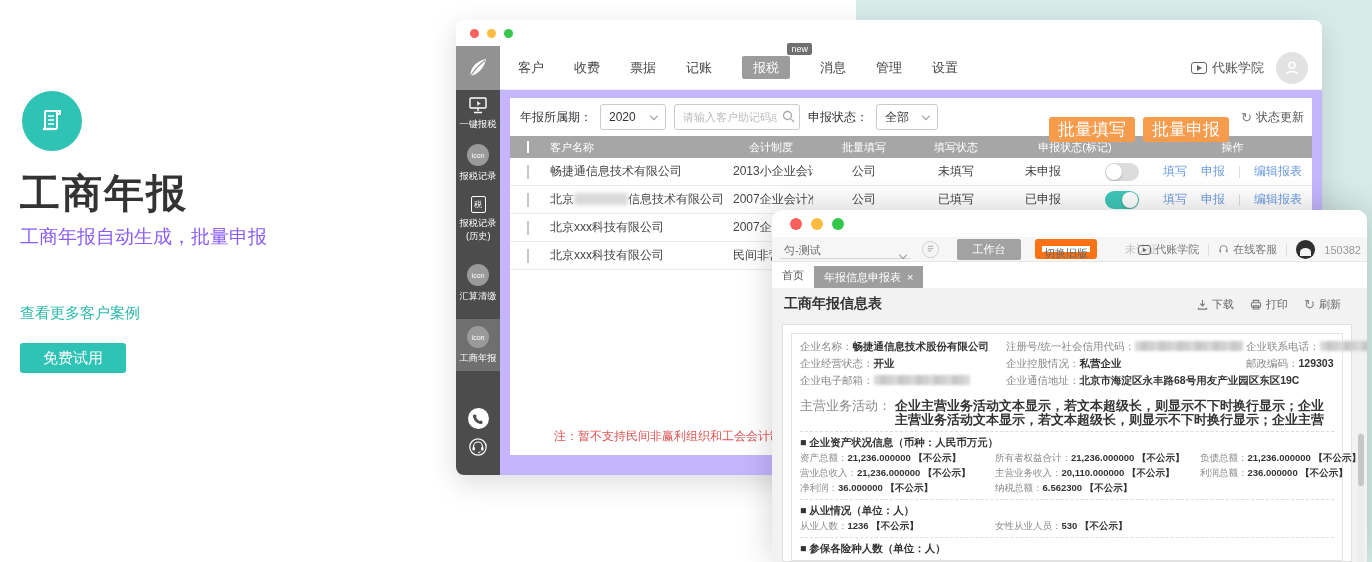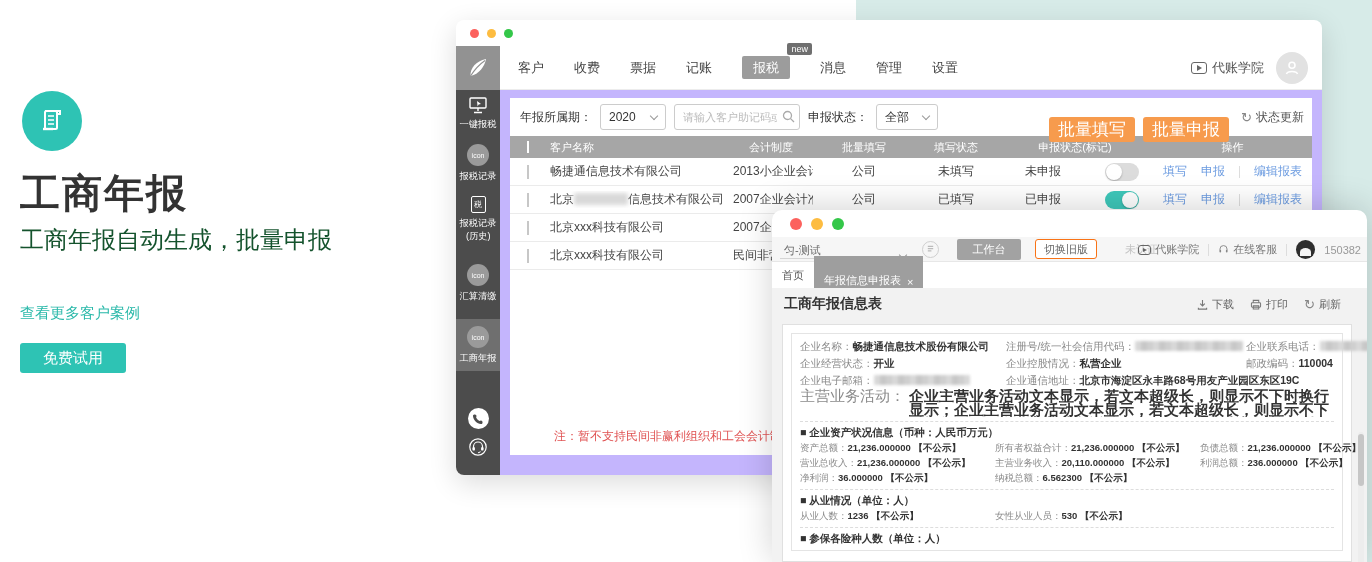--- a/index.html
+++ b/index.html
@@ -6,21 +6,21 @@
   html,body { width:1372px; height:562px; overflow:hidden; background:#fff;
     font-family:"Liberation Sans","DejaVu Sans",sans-serif; }
   .stage { position:relative; width:1372px; height:562px; background:#fff; overflow:hidden; }
   .mint-band { position:absolute; left:856px; top:0; width:516px; height:562px; background:#d7ebe8; }
 
   
   .hero { position:absolute; left:20px; top:0; width:420px; }
   .hero-icon { position:absolute; left:2px; top:91px; width:60px; height:60px; border-radius:50%;
     background:#2ec3b4; display:flex; align-items:center; justify-content:center; }
   .hero-title { position:absolute; left:0; top:166px; font-size:40px; font-weight:800; color:#333; letter-spacing:2px; white-space:nowrap; }
-  .hero-sub { position:absolute; left:0; top:224px; font-size:24px; color:#14532d; white-space:nowrap; }
+  .hero-sub { position:absolute; left:0; top:224px; font-size:19px; color:#8b5cf6; white-space:nowrap; }
   .hero-link { position:absolute; left:0; top:304px; font-size:15px; color:#2bb9aa; cursor:pointer; text-decoration:none; white-space:nowrap; }
   .hero-cta { position:absolute; left:0; top:343px; width:106px; height:30px; background:#2ec3b4; color:#fff;
     font-size:15px; border:none; border-radius:3px; cursor:pointer; font-family:inherit; }
 
   
   .win { position:absolute; background:#fff; }
   .dot { display:inline-block; border-radius:50%; }
   .titlebar { display:flex; align-items:center; }
   .d-red{background:#fc615d;} .d-yellow{background:#fdbc40;} .d-green{background:#34c749;}
 
@@ -97,33 +97,33 @@
   .win-front .titlebar { height:27px; padding-left:18px; gap:9px; }
   .win-front .dot { width:12px; height:12px; }
   .fw-toolbar { position:absolute; left:0; top:27px; width:100%; height:25px; background:#f6f6f6;
     border-bottom:1px solid #e7e7e7; display:flex; align-items:center; font-size:11px; color:#666; }
   .org-select { width:130px; margin-left:8px; border-bottom:1px solid #d5d5d5; height:20px;
     display:flex; align-items:flex-end; justify-content:space-between; padding:0 4px; cursor:pointer; }
   .doc-circ { width:17px; height:17px; border:1px solid #cfcfcf; border-radius:50%; margin-left:12px;
     display:flex; align-items:center; justify-content:center; color:#bbb; font-size:9px; }
   .btn-gray { margin-left:18px; width:64px; height:21px; background:#a2a2a2; color:#fff; border:none; border-radius:2px;
     font-size:11px; cursor:pointer; font-family:inherit; }
-  .btn-outline { margin-left:14px; height:20px; padding:0 8px; background:#fff; border:1px solid #f97316; border-radius:3px;
+  .btn-outline { margin-left:14px; height:20px; padding:0 2px; background:#fff; border:7px solid #f97316; border-radius:3px;
     font-size:11px; color:#666; cursor:pointer; font-family:inherit; }
   .not-cert { margin-left:28px; color:#c3c3c3; }
   .fw-toolright { position:absolute; right:6px; top:0; height:25px; display:flex; align-items:center; gap:9px; font-size:11px; color:#777; }
   .tool-item { display:flex; align-items:center; gap:4px; cursor:pointer; white-space:nowrap; }
   .tdiv { width:1px; height:12px; background:#ddd; }
   .fw-avatar { width:19px; height:19px; border-radius:50%; background:#2e2e2e; position:relative; overflow:hidden; cursor:pointer; }
   .fw-avatar::after { content:""; position:absolute; left:4px; top:8px; width:11px; height:8px; border-radius:50% 50% 0 0; background:#f4f4f4; }
   .userid { color:#999; }
 
   .fw-tabs { position:absolute; left:0; top:52px; width:100%; height:26px; background:#fff; display:flex; align-items:flex-end; }
   .tab-home { font-size:11px; color:#555; padding:0 10px; height:26px; display:flex; align-items:center; cursor:pointer; }
-  .tab-active { background:#9e9e9e; color:#fff; font-size:11px; height:32px; display:flex; align-items:flex-end; gap:6px; padding:0 10px; cursor:pointer; }
+  .tab-active { background:#9e9e9e; color:#fff; font-size:11px; height:22px; display:flex; align-items:center; gap:6px; padding:0 10px; cursor:pointer; }
   .tab-close { font-size:11px; cursor:pointer; }
 
   .fw-titlerow { position:absolute; left:0; top:78px; width:100%; height:32px; background:#f2f2f2;
     display:flex; align-items:center; padding:0 12px; }
   .fw-title { font-size:14px; font-weight:bold; color:#333; }
   .fw-actions { margin-left:auto; display:flex; align-items:center; gap:16px; font-size:11px; color:#666; margin-right:14px; }
   .fw-actions .tool-item svg { display:block; }
 
   .fw-body { position:absolute; left:0; top:110px; width:100%; height:242px; background:#f2f2f2; }
   .fw-card { position:absolute; left:10px; top:4px; width:570px; height:238px; background:#fff; border:1px solid #e0e0e0; padding:5px 8px; }
@@ -131,21 +131,21 @@
   .sec1-title { font-size:12px; font-weight:bold; color:#333; }
   .btn-edit { margin-left:auto; height:17px; padding:0 7px; font-size:10px; color:#555; background:#fff;
     border:1px solid #ccc; border-radius:2px; cursor:pointer; font-family:inherit; }
   .fields-box { border:1px solid #e4e4e4; margin-top:3px; padding:4px 8px; }
   .frow { display:grid; grid-template-columns:206px 240px 1fr; height:17px; align-items:center;
     font-size:10.5px; white-space:nowrap; }
   .flabel { color:#8a8a8a; }
   .fval { color:#333; font-weight:bold; }
   .redact { display:inline-block; height:10px; border-radius:1px; vertical-align:-1px;
     background:repeating-linear-gradient(90deg,#d8d8d8 0 6px,#c7c7c7 6px 12px,#cfcfcf 12px 18px); filter:blur(1.5px); }
-  .bizrow { display:flex; font-size:15px; line-height:14px; margin-top:0; }
+  .bizrow { display:flex; font-size:13px; line-height:14px; margin-top:10px; }
   .bizrow .flabel { flex:none; margin-right:4px; }
   .biztext { color:#333; font-weight:bold; white-space:normal; height:28px; overflow:hidden; }
   .dash { border-top:1px dashed #ddd; margin:4px 0 3px; }
   .subt { font-size:10.5px; font-weight:bold; color:#333; height:15px; line-height:15px; }
   .stat-grid { display:grid; grid-template-columns:195px 205px 1fr; font-size:9.5px; line-height:15px; white-space:nowrap; }
   .emp-grid { display:grid; grid-template-columns:195px 1fr; font-size:9.5px; line-height:15px; white-space:nowrap; }
   .sv { color:#333; font-weight:bold; }
   .fw-scroll { position:absolute; right:3px; top:112px; width:6px; height:236px; background:#ededed; border-radius:3px; }
   .fw-thumb { position:absolute; top:2px; left:0; width:6px; height:52px; background:#c6c6c6; border-radius:3px; cursor:pointer; }
 </style>
@@ -440,21 +440,21 @@
 
         <div class="fields-box">
           <div class="frow">
             <span><span class="flabel">企业名称：</span><span class="fval">畅捷通信息技术股份有限公司</span></span>
             <span><span class="flabel">注册号/统一社会信用代码：</span><span class="redact" style="width:108px"></span></span>
             <span><span class="flabel">企业联系电话：</span><span class="redact" style="width:58px"></span></span>
           </div>
           <div class="frow">
             <span><span class="flabel">企业经营状态：</span><span class="fval">开业</span></span>
             <span><span class="flabel">企业控股情况：</span><span class="fval">私营企业</span></span>
-            <span><span class="flabel">邮政编码：</span><span class="fval">110004</span></span>
+            <span><span class="flabel">邮政编码：</span><span class="fval">129303</span></span>
           </div>
           <div class="frow" style="grid-template-columns:206px 1fr">
             <span><span class="flabel">企业电子邮箱：</span><span class="redact" style="width:96px"></span></span>
             <span><span class="flabel">企业通信地址：</span><span class="fval">北京市海淀区永丰路68号用友产业园区东区19C</span></span>
           </div>
           <div class="bizrow">
             <span class="flabel">主营业务活动：</span>
             <span class="biztext">企业主营业务活动文本显示，若文本超级长，则显示不下时换行显示；企业主营业务活动文本显示，若文本超级长，则显示不下时换行显示；企业主营业务活动文本显示，若文本超级长，则显示不下时换行显示；企业主营业务活动文本显示，若文本超级长，则显示不下时换行显示；</span>
           </div>
 

